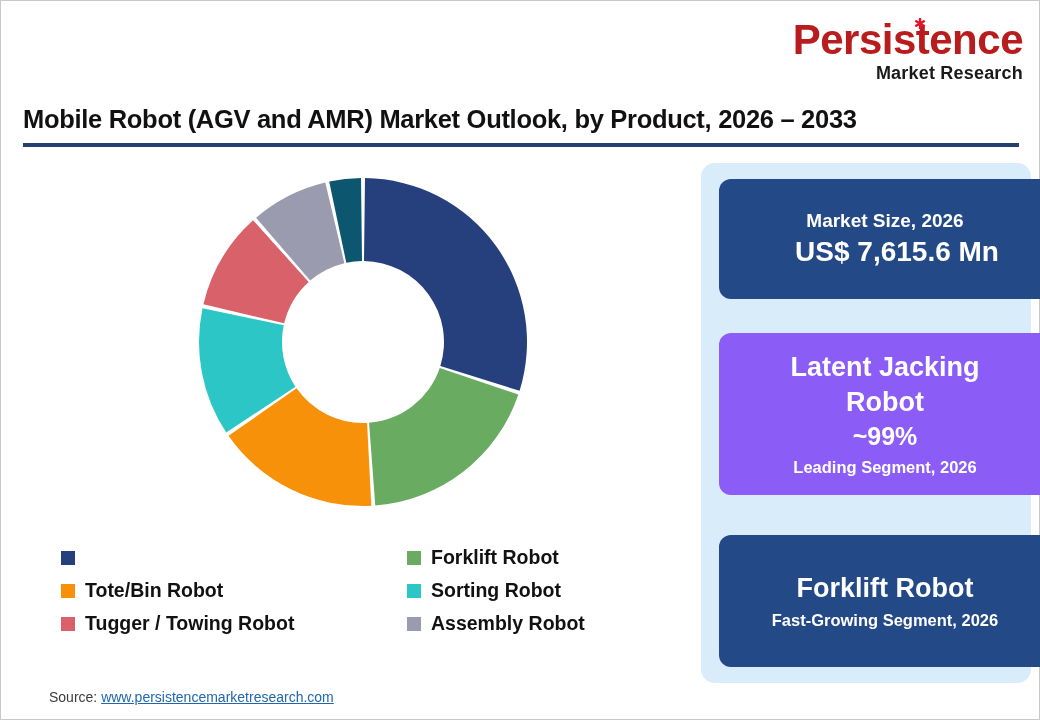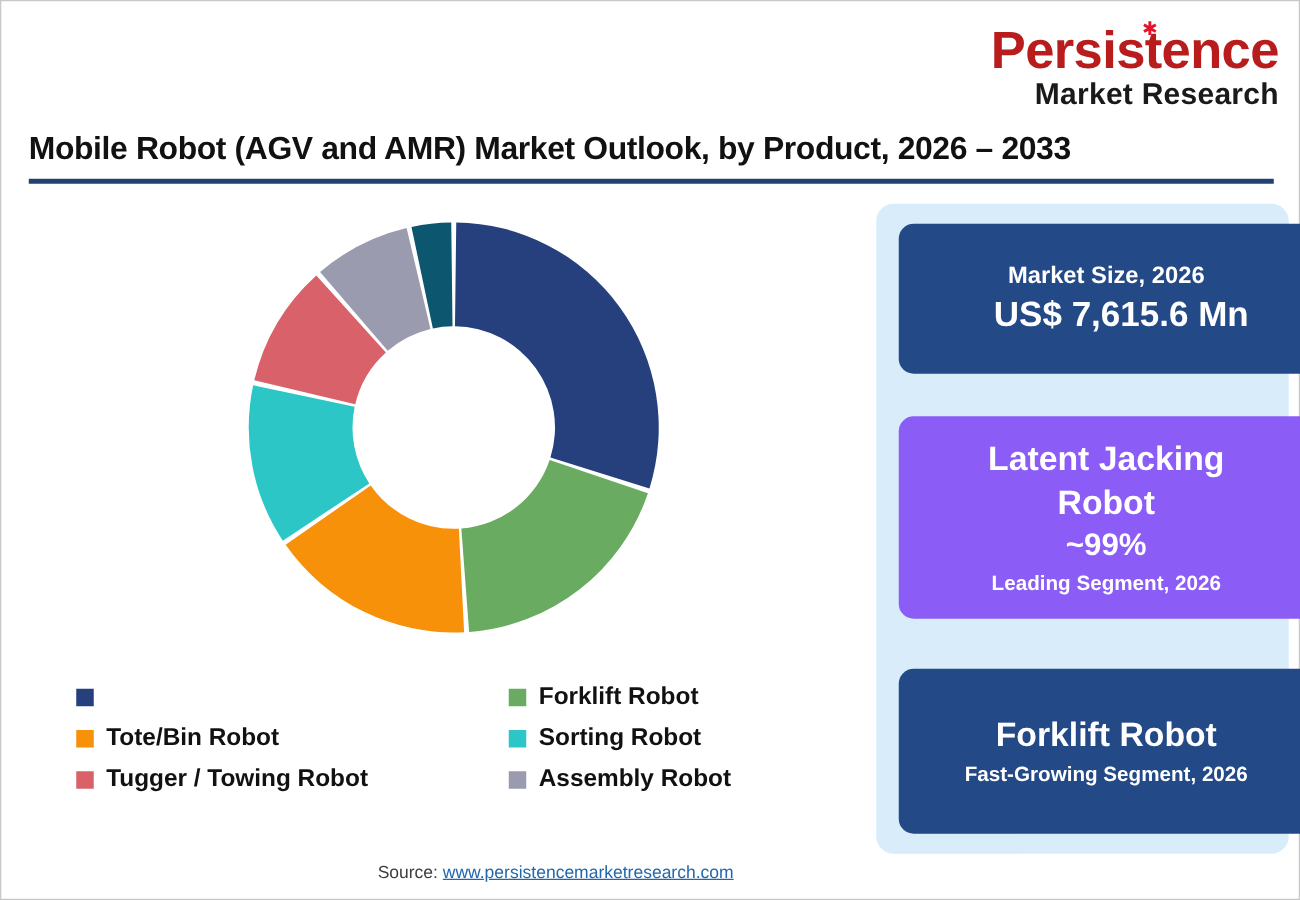--- a/index.html
+++ b/index.html
@@ -36,21 +36,21 @@
   #logo-star {
     position: absolute;
     left: 121px; top: -1px;
     width: 11px; height: 11px;
     color: #e3142a;
     font-size: 15px;
     line-height: 11px;
     text-align: center;
   }
   #logo-sub {
-    font-size: 24px;
+    font-size: 18px;
     font-weight: bold;
     color: #1a1a1a;
     margin-top: 3px;
     letter-spacing: 0.2px;
   }
 
   
   #title-wrap {
     position: absolute;
     left: 22px; top: 104px;
@@ -154,23 +154,24 @@
     font-weight: bold;
     line-height: 1.3;
     margin-top: 4px;
   }
 
   
   #footer {
     position: absolute;
     left: 0; bottom: 14px;
     width: 887px;
-    text-align: center;
+    text-align: left;
     font-size: 14px;
     color: #3c3c3c;
+    padding-left: 48px;
   }
   #source-label { color: #3c3c3c; }
   #source-link {
     color: #2167ad;
     text-decoration: underline;
   }
 </style>
 </head>
 <body>
 

